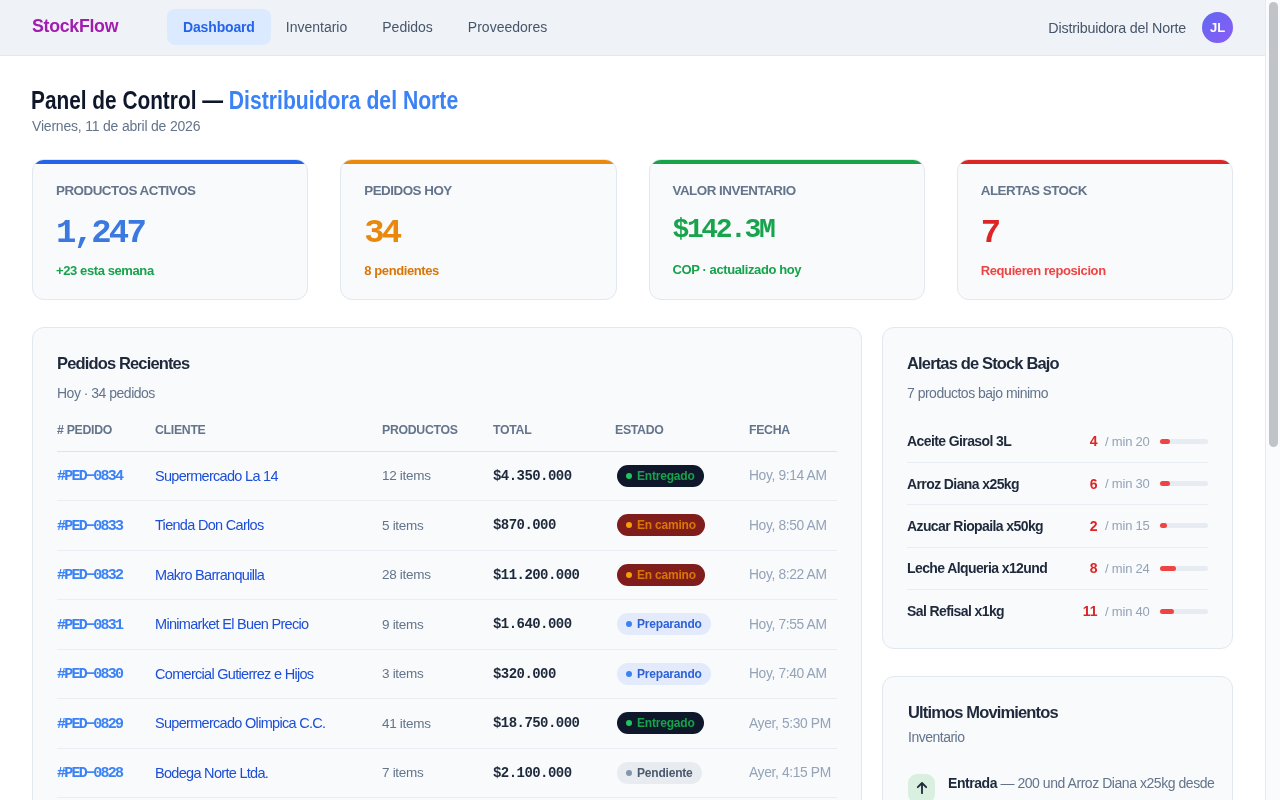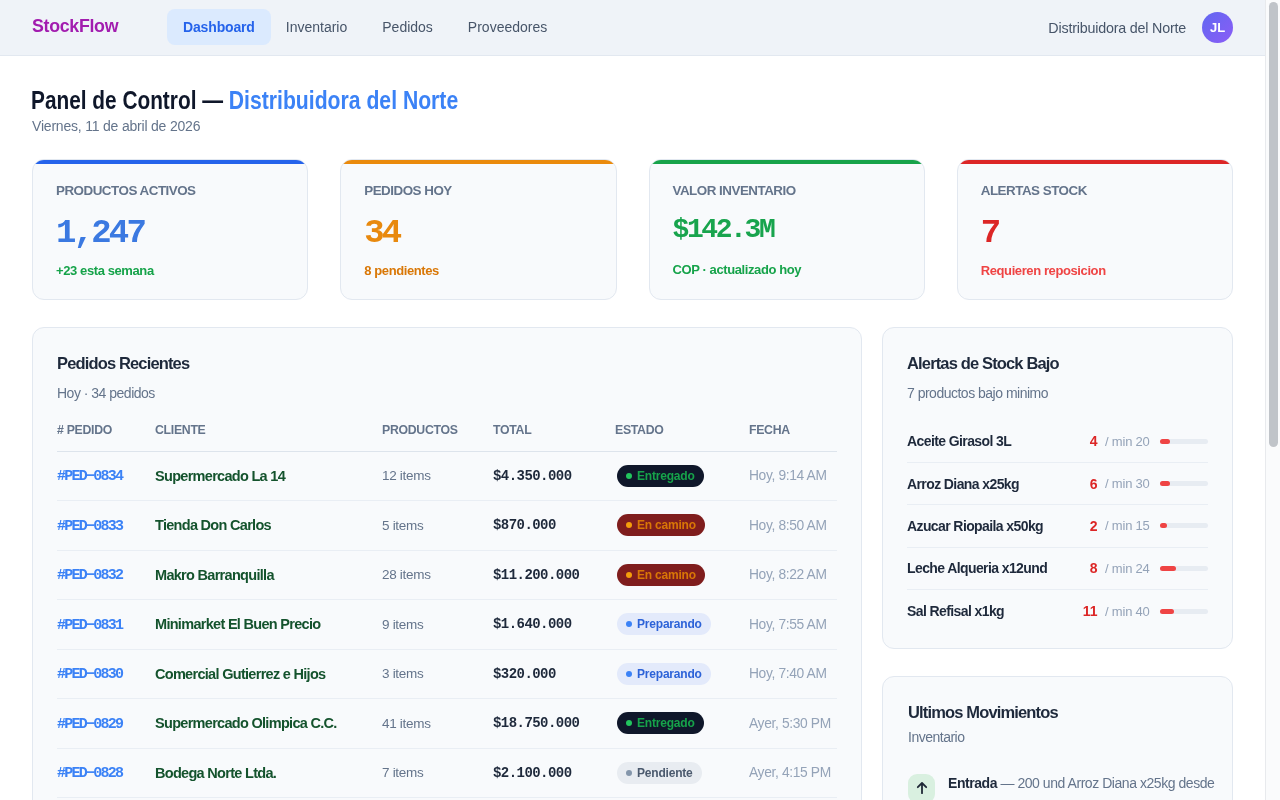--- a/index.html
+++ b/index.html
@@ -61,21 +61,21 @@
 .orders h2 { font-size:16.5px; font-weight:bold; color:#1e293b;
   letter-spacing:-0.85px; }
 .sub { font-size:14px; color:#64748b; margin-top:12px; letter-spacing:-0.5px; }
 table { border-collapse:collapse; width:100%; margin-top:10px; }
 th { font-size:12.3px; font-weight:bold; color:#64748b; letter-spacing:-0.3px;
   text-align:left; padding:12px 0 14px 0; border-bottom:1px solid #dde4ec; }
 td { padding:0; height:49.5px; border-bottom:1px solid #e9eef4; font-size:14px;
   vertical-align:middle; }
 td.id { font-family:"Liberation Mono", monospace; font-weight:bold;
   color:#3b82f6; font-size:15px; letter-spacing:-1.75px; padding-top:2px; }
-td.cli { color:#14532d; font-weight:bold; font-size:14.5px;
+td.cli { color:#1d4ed8; font-weight:normal; font-size:14.5px;
   letter-spacing:-0.7px; }
 td.items { color:#64748b; font-size:13.5px; letter-spacing:-0.3px; }
 td.total { font-family:"Liberation Mono", monospace; font-weight:bold;
   color:#1e293b; font-size:14px; letter-spacing:-0.55px; }
 td.fecha { color:#94a3b8; font-size:13.8px; letter-spacing:-0.35px; }
 .pill { display:inline-flex; align-items:center; height:22px; padding:0 9px;
   border-radius:11px; font-size:12px; font-weight:bold; margin-left:1.5px;
   letter-spacing:-0.2px; }
 .pill .dot { width:6px; height:6px; border-radius:50%; margin-right:5.5px; }
 .pill.ok { background:#0f172a; color:#16a34a; }

